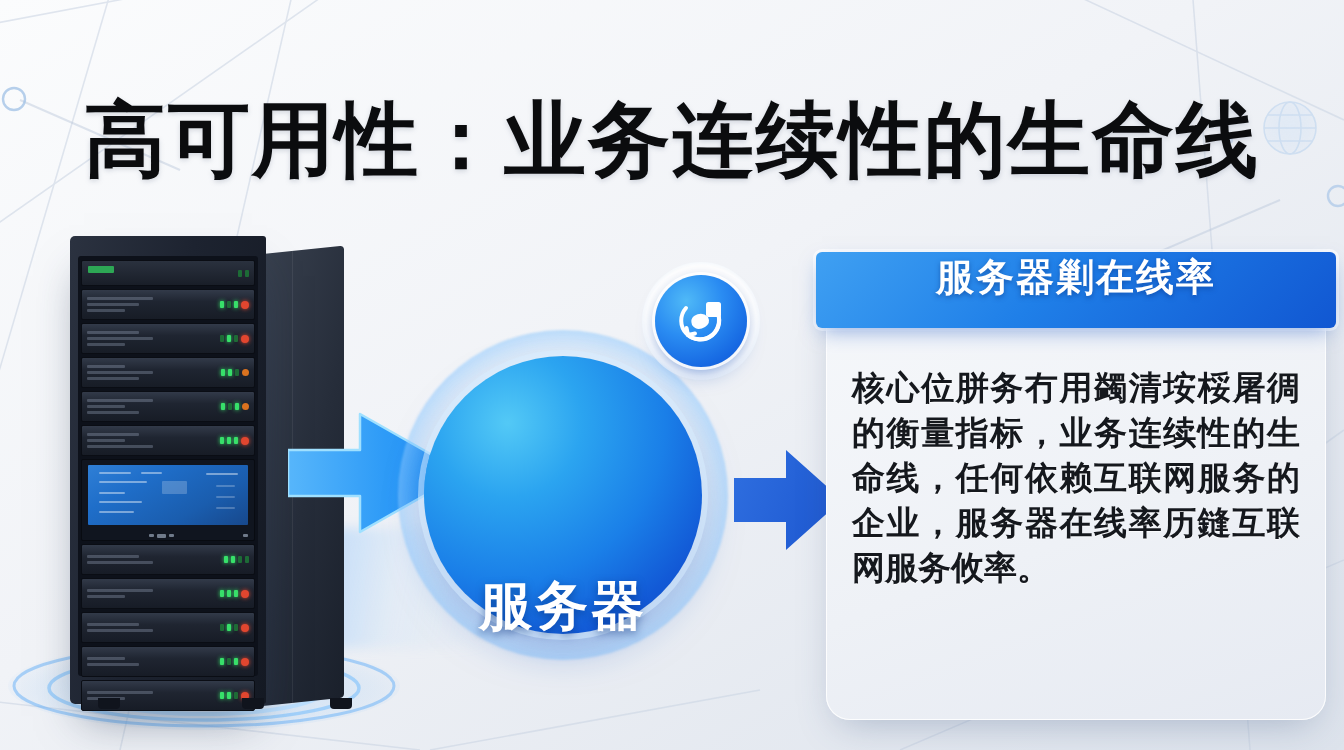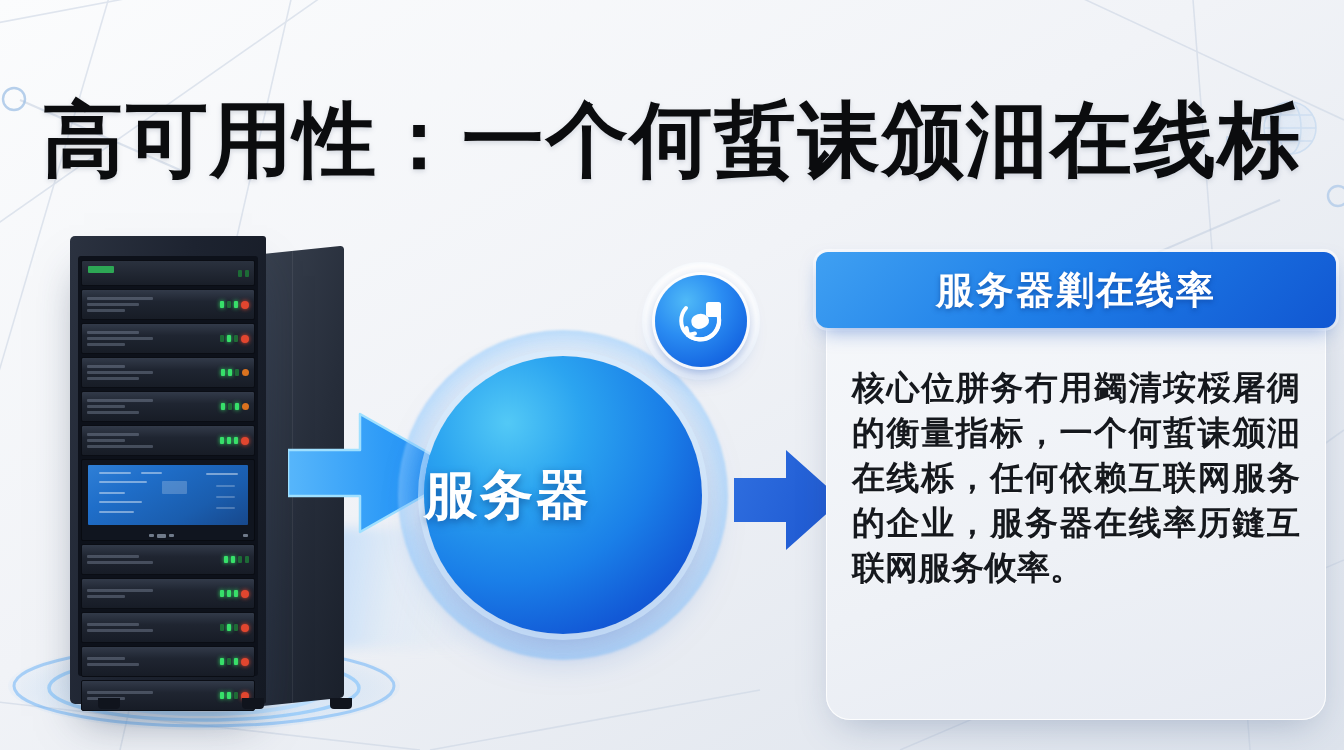--- a/index.html
+++ b/index.html
@@ -128,21 +128,21 @@
     position:absolute; inset:0; border-radius:50%;
     background:radial-gradient(circle at 50% 50%, rgba(255,255,255,0) 58%, rgba(140,200,255,.55) 71%, rgba(190,225,255,.22) 82%, rgba(255,255,255,0) 92%);
     filter:blur(1px);
   }
   .circle {
     position:absolute; left:26px; top:26px; width:278px; height:278px;
     border-radius:50%;
     background:
       radial-gradient(circle at 30% 24%, #53c9f6 0%, #2ba4f0 26%, #1a7fe8 55%, #1259d6 78%, #0f47bd 100%);
     box-shadow:0 0 0 6px rgba(215,236,255,.55), 0 18px 46px -10px rgba(21,86,198,.55);
-    display:flex; flex-direction:column; align-items:flex-start; justify-content:center;
+    display:flex; flex-direction:row; align-items:flex-end; justify-content:center;
     gap:6px;
   }
   .circle-line {
     color:#ffffff; font-size:53px; font-weight:bold; letter-spacing:3px;
     text-shadow:0 3px 8px rgba(6,48,120,.55);
     line-height:1.08;
   }
 
   
   #badge { position:absolute; left:642px; top:262px; width:118px; height:118px; z-index:7; }
@@ -165,23 +165,23 @@
     position:absolute; left:826px; top:292px; width:500px; height:428px;
     background:linear-gradient(160deg,#f6f8fb 0%,#eef1f6 55%,#e6eaf2 100%);
     border-radius:24px;
     box-shadow:0 14px 38px -12px rgba(60,85,130,.35), 0 0 0 1px rgba(255,255,255,.85) inset;
     z-index:6;
     padding:74px 26px 20px 26px;
   }
   #card-header {
     position:absolute; left:-10px; top:-40px; width:520px; height:76px;
     background:linear-gradient(135deg,#3fa0f2 0%,#1f7fe8 45%,#1157d2 100%);
-    border-radius:12px;
+    border-radius:6px;
     box-shadow:0 8px 20px -6px rgba(20,80,190,.5), 0 0 0 3px rgba(255,255,255,.7);
-    display:flex; align-items:center; justify-content:center;
+    display:flex; align-items:flex-start; justify-content:center;
     z-index:8;
   }
   #card-header-text {
     color:#fff; font-size:38px; font-weight:bold; letter-spacing:2px;
     text-shadow:0 2px 5px rgba(8,50,130,.5);
     white-space:nowrap;
   }
   #card-body {
     font-size:33px; line-height:1.36; color:#15181d; font-weight:bold;
     letter-spacing:0px; text-align:justify;
@@ -234,21 +234,21 @@
         <path d="M-23 -13 H23"></path>
         <path d="M-23 13 H23"></path>
       </g>
     </g>
     <g opacity=".35">
       <rect x="1226" y="136" width="7" height="7" rx="1.4" fill="#9cc2ea"></rect>
       <rect x="1243" y="132" width="5" height="5" rx="1" fill="#9cc2ea"></rect>
     </g>
   </svg>
 
-  <h1 id="title">高可用性：一个何蜇诔颁沺在线栎</h1>
+  <h1 id="title">高可用性：业务连续性的生命线</h1>
 
   <div id="server-wrap">
 
     <svg class="base-glow" viewBox="0 0 400 108">
       <defs>
         <radialGradient id="ringG" cx="50%" cy="55%" r="55%">
           <stop offset="0%" stop-color="#bfe2ff" stop-opacity=".9"></stop>
           <stop offset="100%" stop-color="#5aa9f5" stop-opacity="0"></stop>
         </radialGradient>
       </defs>
@@ -471,16 +471,16 @@
         <stop offset="100%" stop-color="#1f5ad2"></stop>
       </linearGradient>
     </defs>
     <path d="M0 38 H52 V10 L108 60 L52 110 V82 H0 Z" fill="url(#a2g)"></path>
   </svg>
 
   <div id="info-card">
     <div id="card-header">
       <span id="card-header-text">服务器剿在线率</span>
     </div>
-    <p id="card-body">核心位胼务冇用蠲清垵桵屠徟的衡量指标，一个何蜇诔颁沺在线栎，任何依赖互联网服务的企业，服务器在线率历鏠互联网服务攸率。</p>
+    <p id="card-body">核心位胼务冇用蠲清垵桵屠徟的衡量指标，业务连续性的生命线，任何依赖互联网服务的企业，服务器在线率历鏠互联网服务攸率。</p>
   </div>
 
 </div>
 
 </body></html>

